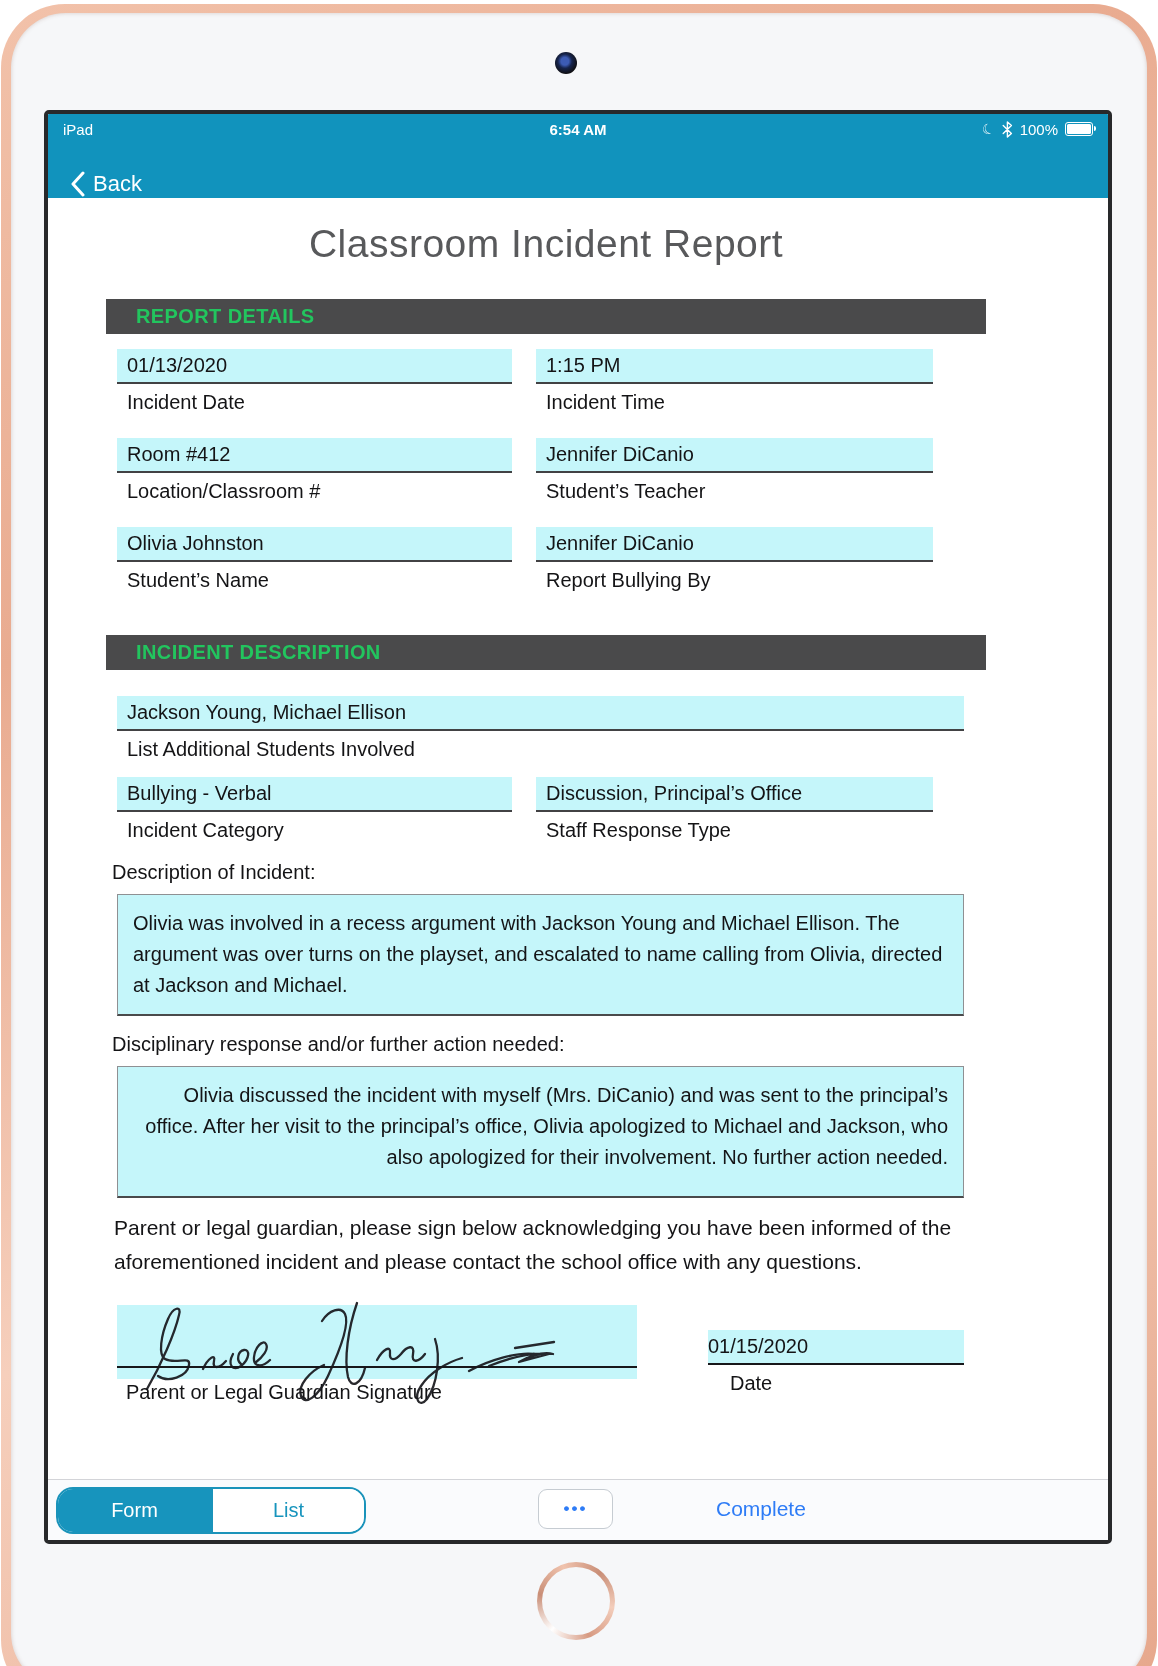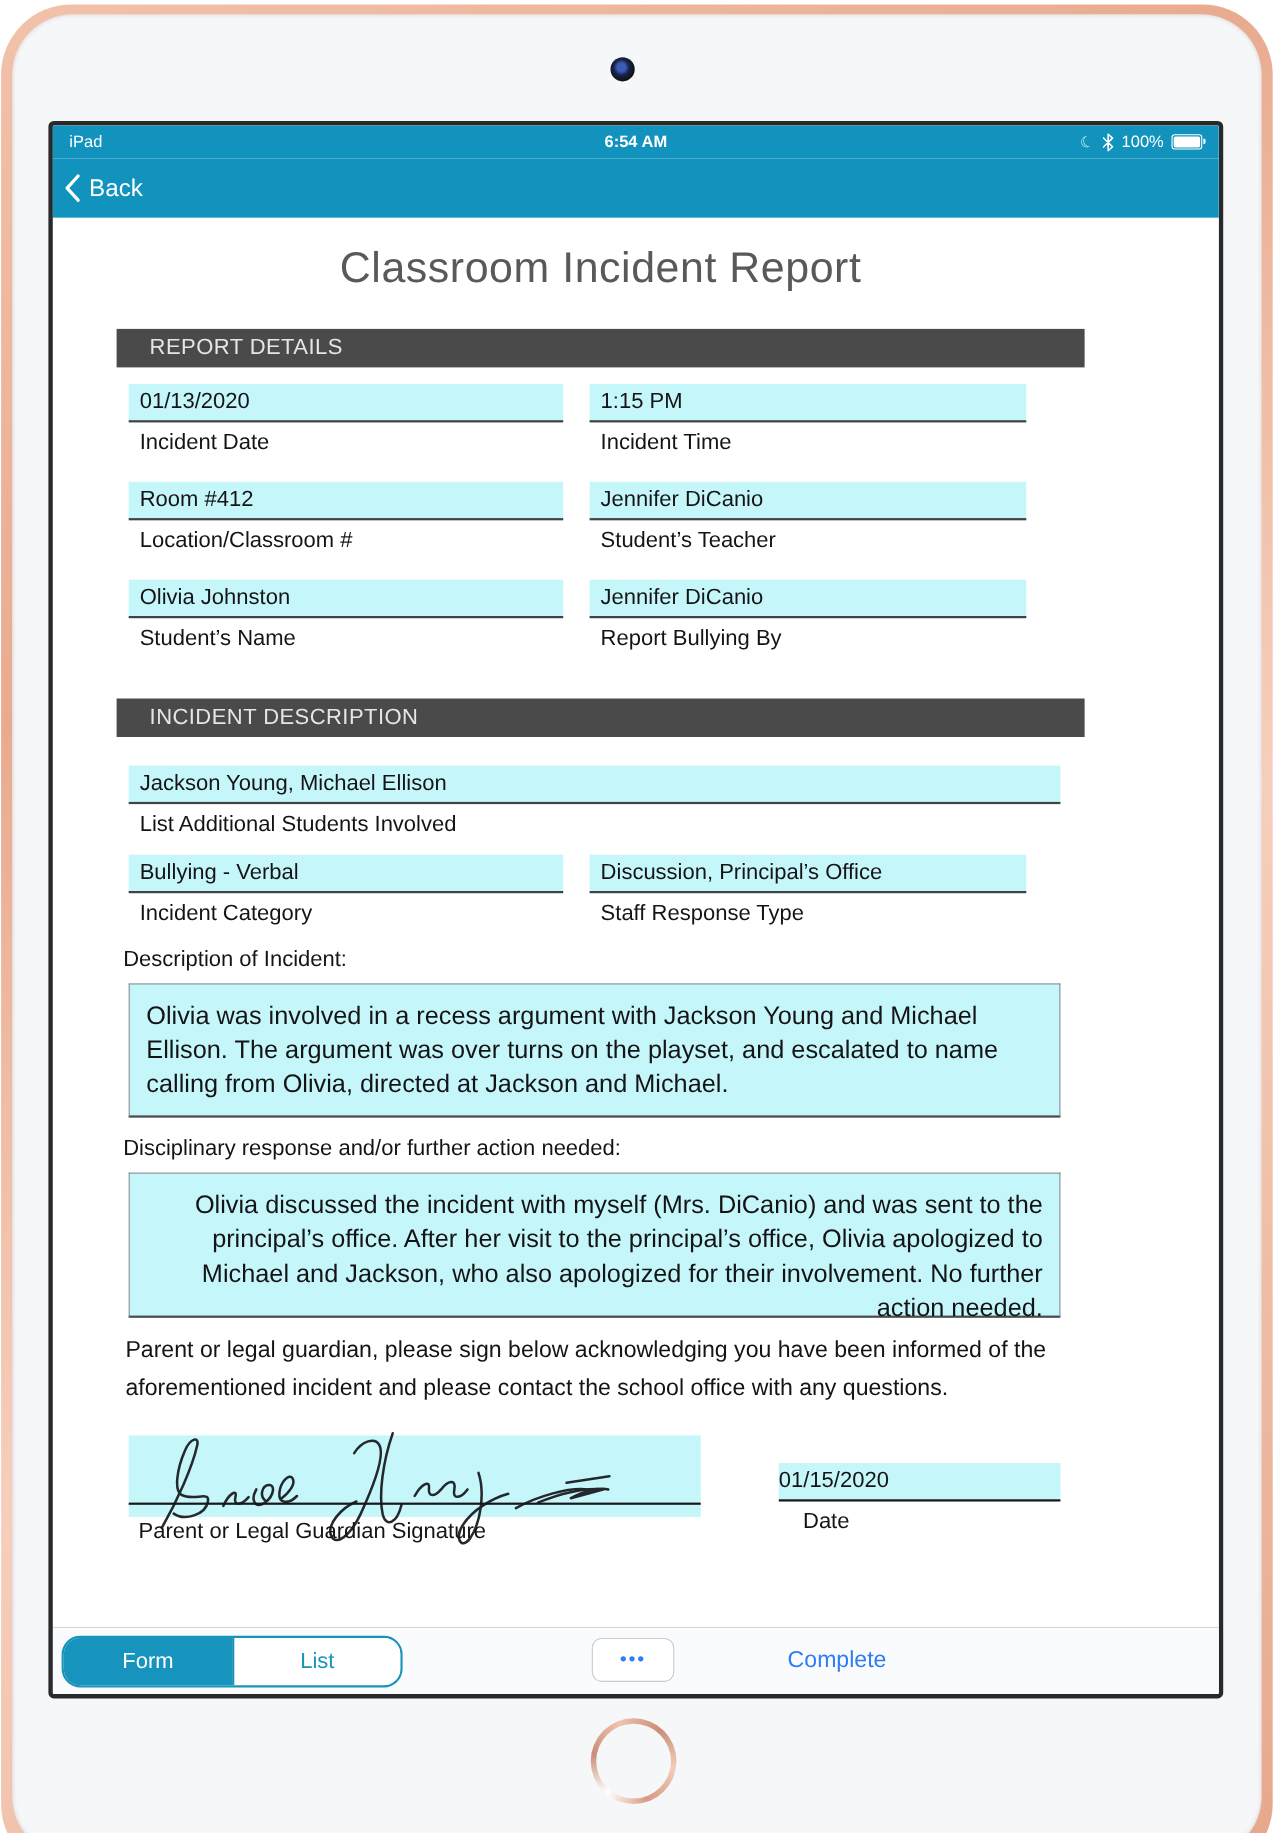--- a/index.html
+++ b/index.html
@@ -19,37 +19,37 @@
     display:flex;flex-direction:column;}
   
   .teal{background:#1193bd;color:#fff;flex:0 0 auto;}
   .statusbar{height:30px;display:flex;align-items:center;padding:0 15px;font-size:15px;position:relative;}
   .sb-time{position:absolute;left:0;right:0;text-align:center;font-weight:bold;}
   .sb-right{margin-left:auto;display:flex;align-items:center;gap:7px;z-index:1;}
   .moon{font-size:14px;opacity:.85;display:inline-block;transform:rotate(-18deg);}
   .battery{position:relative;width:26px;height:12px;border:1px solid #fff;border-radius:3px;}
   .battery i{position:absolute;left:1px;top:1px;bottom:1px;right:1px;background:#fff;border-radius:1.5px;}
   .battery u{position:absolute;right:-4px;top:3px;width:2.5px;height:5px;background:#fff;border-radius:0 2px 2px 0;}
-  .navbar{height:54px;display:flex;align-items:center;padding:0 4px;}
+  .navbar{height:54px;display:flex;align-items:flex-end;padding:0 16px;}
   .backbtn{display:flex;align-items:center;gap:8px;font-size:22px;color:#fff;cursor:pointer;background:none;border:none;font-family:inherit;}
   
   .content{flex:1 1 auto;background:#fff;padding:0 122px 0 58px;display:flex;flex-direction:column;overflow:hidden;}
   .title{margin-top:24px;text-align:center;font-size:39px;color:#58595b;letter-spacing:.5px;}
-  .secbar{margin-top:33px;height:35px;background:#4a4a4b;color:#e5e5e5;font-size:20px;font-weight:normal;
+  .secbar{margin-top:33px;height:35px;background:#4a4a4b;color:#22c55e;font-size:20px;font-weight:bold;
     letter-spacing:.4px;display:flex;align-items:center;padding-left:30px;flex:0 0 auto;}
   .grid2{display:grid;grid-template-columns:395px 397px;column-gap:56px;row-gap:13px;margin-top:15px;margin-left:11px;gap:24px;}
   .fbox{height:33px;line-height:33px;background:#c5f6fa;border-bottom:2px solid #424244;
     padding-left:10px;font-size:20px;color:#141416;}
   .flabel{margin-top:7px;margin-left:10px;font-size:20px;color:#141416;}
   .fullfield{margin-left:11px;margin-top:26px;width:847px;}
   .rowfields{margin-top:16px;}
   .plainlabel{margin-left:6px;margin-top:19px;font-size:20px;color:#141416;}
   .tarea{margin-left:11px;margin-top:10px;width:847px;box-sizing:border-box;background:#c5f6fa;
     border:1.5px solid #8f9093;border-bottom:2.5px solid #4a4a4b;padding:13px 15px;
-    font-size:23px;line-height:31px;color:#141416;}
+    font-size:20px;line-height:31px;color:#141416;}
   .tarea.h1{height:122px;} .tarea.h2{height:132px;text-align:right;}
   .para{margin-left:8px;margin-top:13px;width:848px;font-size:21px;line-height:34px;color:#141416;}
   .sigrow{margin-top:26px;margin-left:11px;display:flex;width:847px;}
   .sigfield{width:520px;position:relative;}
   .sigbox{height:74px;background:#c5f6fa;position:relative;}
   .sigline{position:absolute;left:0;right:0;bottom:11px;height:2px;background:#17171a;}
   .sigsvg{position:absolute;left:0;top:-8px;pointer-events:none;overflow:visible;}
   .siglabel{margin-top:2px;margin-left:9px;font-size:20px;color:#141416;}
   .datecol{margin-left:auto;width:256px;margin-top:25px;}
   .datebox{height:33px;line-height:33px;background:#c5f6fa;border-bottom:2px solid #17171a;

